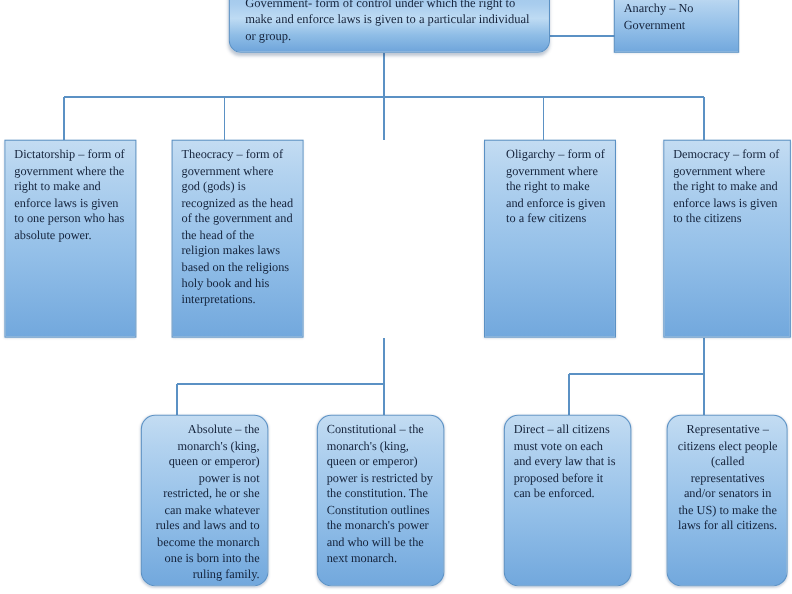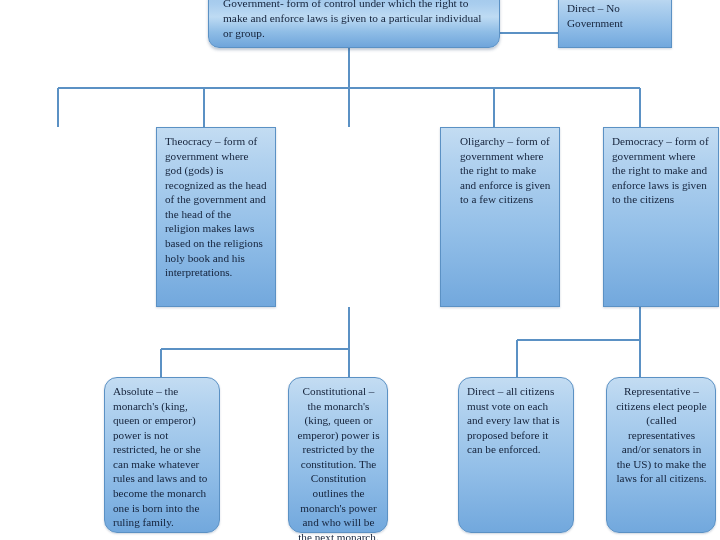--- a/index.html
+++ b/index.html
@@ -84,42 +84,45 @@
       <path d="M 517 340 L 640 340"></path>
       <path d="M 517 340 L 517 377"></path>
     </g>
   </svg>
 
   <div class="node topbox" style="left:208px; top:-12px; width:292px; height:60px; font-size:11.4px;">
     <span class="txt">Government- form of control under which the right to make and enforce laws is given to a particular individual or group.</span>
   </div>
 
   <div class="node" style="left:558px; top:-6px; width:114px; height:54px;">
-    <span class="txt">Direct – No Government</span>
+    <span class="txt">Anarchy – No Government</span>
   </div>
 
+  <div class="node" style="left:4px; top:127px; width:120px; height:180px;">
+    <span class="txt">Dictatorship – form of government where the right to make and enforce laws is given to one person who has absolute power.</span>
+  </div>
 
   <div class="node" style="left:156px; top:127px; width:120px; height:180px;">
     <span class="txt">Theocracy – form of government where god (gods) is recognized as the head of the government and the head of the religion makes laws based on the religions holy book and his interpretations.</span>
   </div>
 
 
   <div class="node" style="left:440px; top:127px; width:120px; height:180px;padding-left:19px;">
     <span class="txt">Oligarchy – form of government where the right to make and enforce is given to a few citizens</span>
   </div>
 
   <div class="node" style="left:583px; top:127px; width:116px; height:180px;margin-left:20px;">
     <span class="txt">Democracy – form of government where the right to make and enforce laws is given to the citizens</span>
   </div>
 
-  <div class="node rounded" style="left:104px; top:377px; width:116px; height:156px;">
+  <div class="node rounded" style="left:128px; top:377px; width:116px; height:156px;text-align:right;">
     <span class="txt">Absolute – the monarch's (king, queen or emperor) power is not restricted, he or she can make whatever rules and laws and to become the monarch one is born into the ruling family.</span>
   </div>
 
-  <div class="node rounded" style="left:288px; top:377px; width:100px; height:156px;text-align:center;">
+  <div class="node rounded" style="left:288px; top:377px; width:116px; height:156px;">
     <span class="txt">Constitutional – the monarch's (king, queen or emperor) power is restricted by the constitution. The Constitution outlines the monarch's power and who will be the next monarch.</span>
   </div>
 
   <div class="node rounded" style="left:458px; top:377px; width:116px; height:156px;">
     <span class="txt">Direct – all citizens must vote on each and every law that is proposed before it can be enforced.</span>
   </div>
 
   <div class="node rounded" style="left:606px; top:377px; width:110px; height:156px;text-align:center;">
     <span class="txt">Representative – citizens elect people (called representatives and/or senators in the US) to make the laws for all citizens.</span>
   </div>

